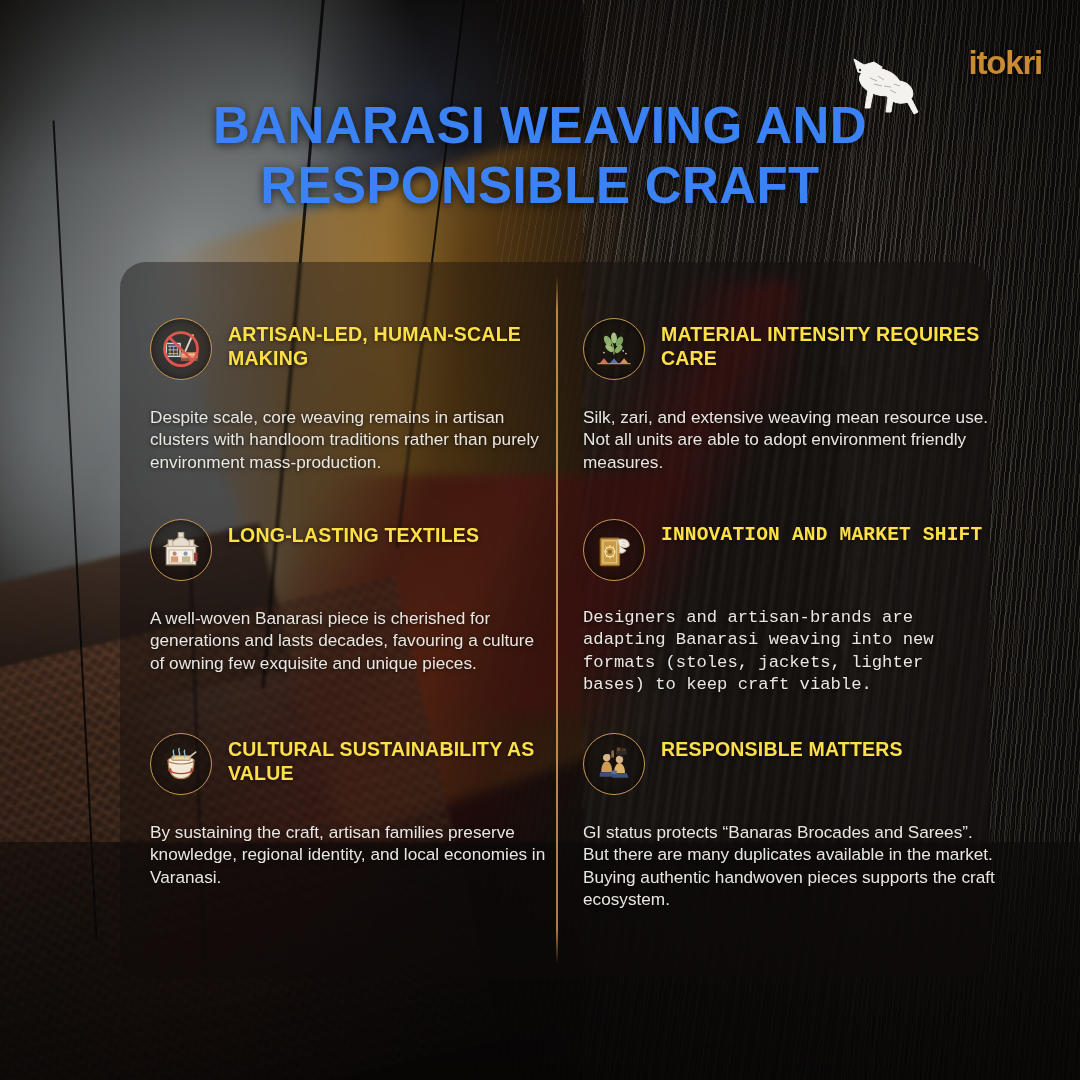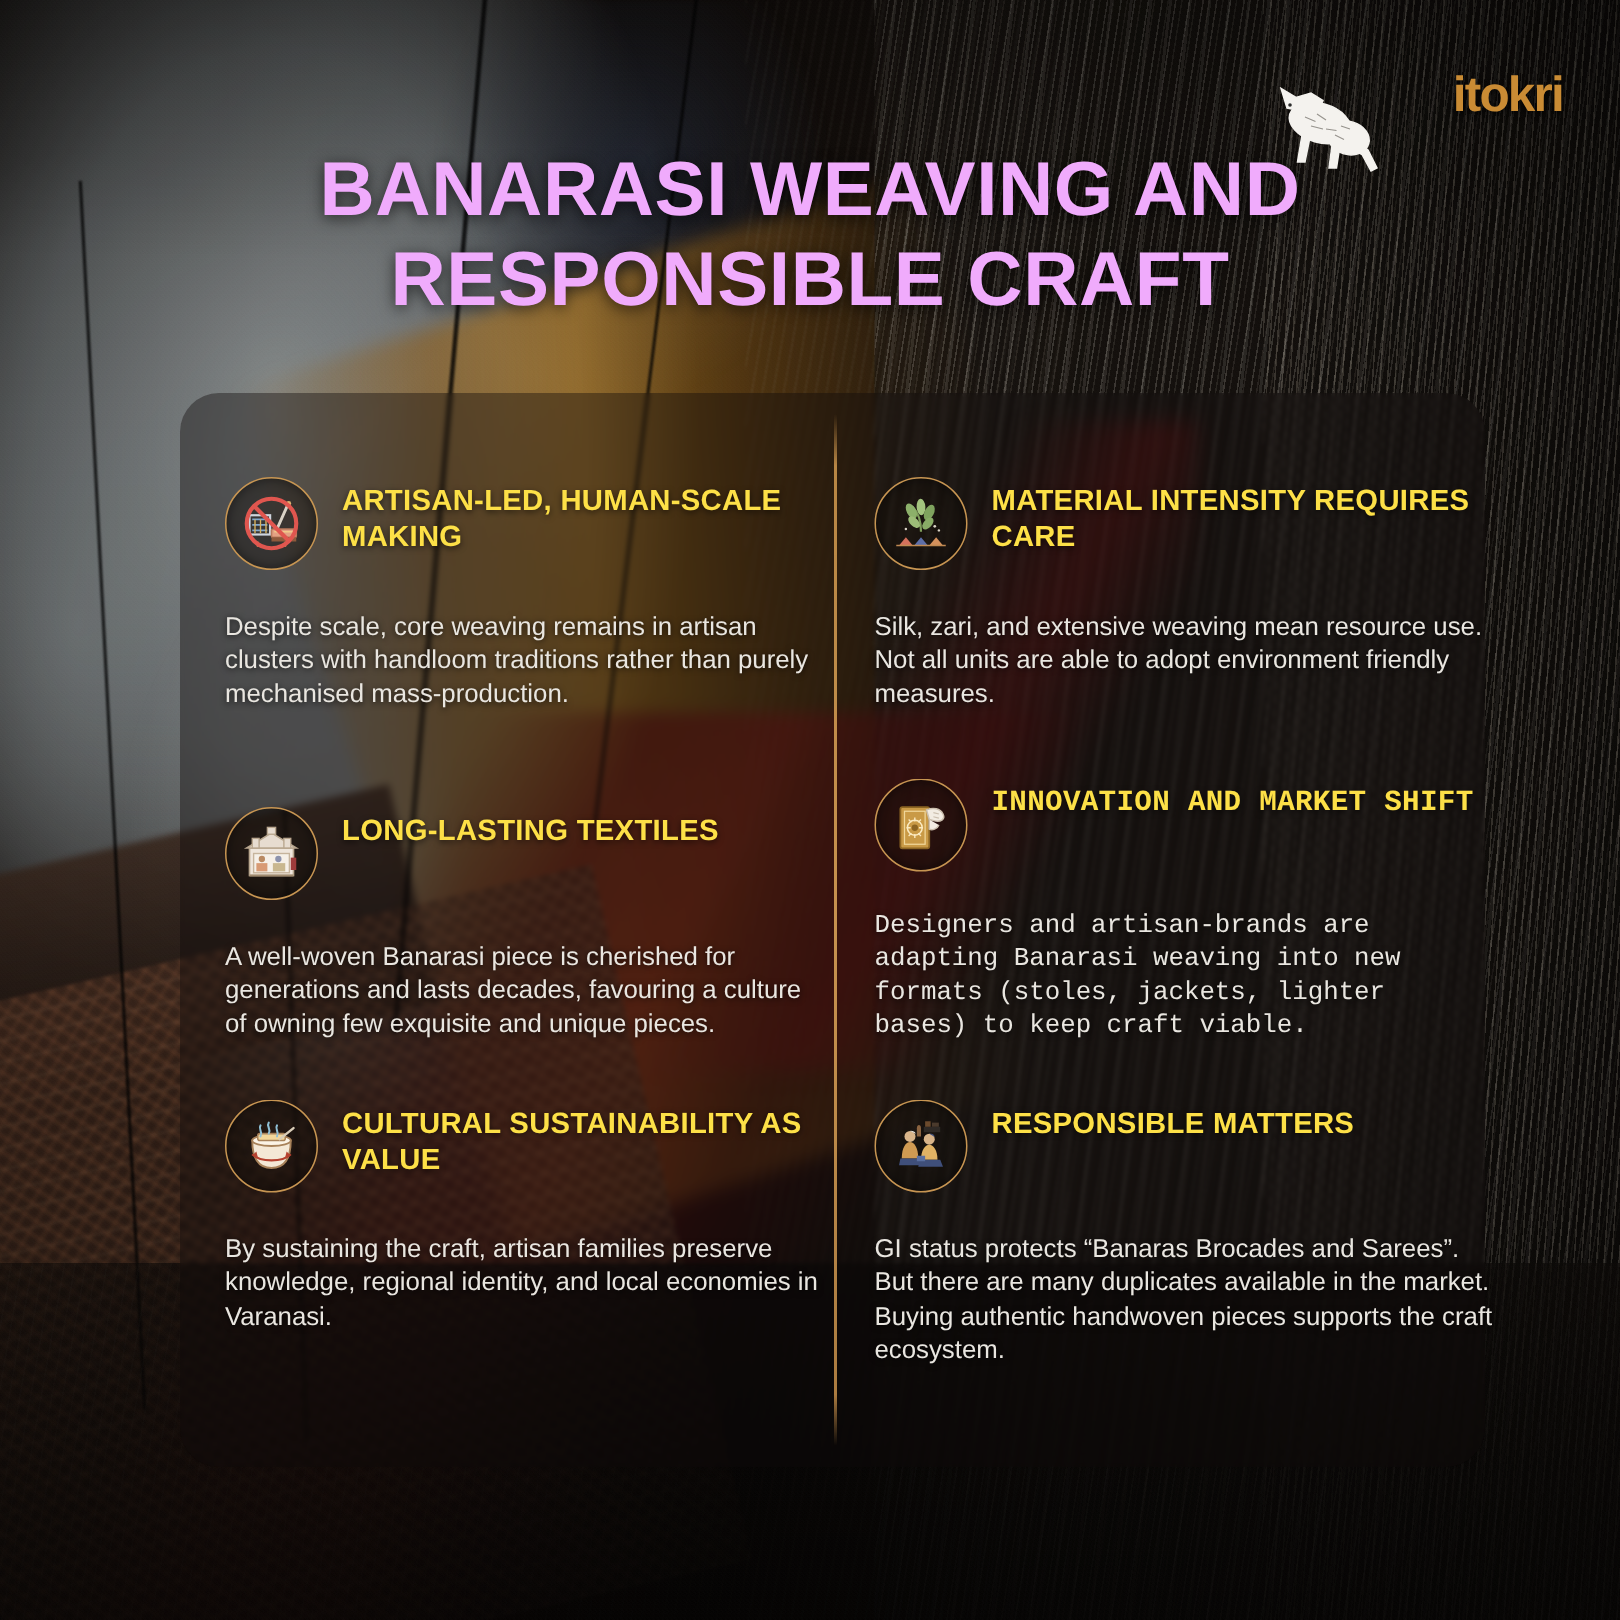--- a/index.html
+++ b/index.html
@@ -141,21 +141,21 @@
     background-image:
       repeating-conic-gradient(from 0deg at 50% 50%, rgba(255,255,255,.05) 0deg 1deg, rgba(0,0,0,.05) 1deg 2deg);
     background-size:3px 3px;
   }
 
   
   .header{position:absolute;left:0;top:0;width:1080px;height:262px;}
   .title{
     position:absolute;left:0;right:0;top:96px;
     text-align:center;
-    color:#f0abfc;
+    color:#3b82f6;
     font-size:51px;
     font-weight:700;
     letter-spacing:.4px;
     line-height:1.18;
     padding:0 150px;
     text-shadow:0 2px 10px rgba(0,0,0,.65);
   }
   .brand{
     position:absolute;right:38px;top:44px;
     color:#C98B34;
@@ -207,21 +207,21 @@
     color:#E9E6E0;
     font-size:17.2px;
     line-height:1.30;
     font-weight:400;
     text-shadow:0 1px 4px rgba(0,0,0,.75);
   }
 
   
   .c0{left:150px;top:318px;}
   .c1{left:583px;top:318px;}
-  .c2{left:150px;top:538px;}
+  .c2{left:150px;top:519px;}
   .c3{left:583px;top:519px;font-family:Liberation Mono, monospace;}
   .c4{left:150px;top:733px;}
   .c5{left:583px;top:733px;}
   .c0 .card-body,.c2 .card-body,.c4 .card-body{width:398px;}
   .c1 .card-body,.c3 .card-body,.c5 .card-body{width:412px;}
 </style>
 </head>
 <body>
 
 <div id="stage">
@@ -284,21 +284,21 @@
           <path d="M36 10 L28 28" stroke="#d9d2c6" stroke-width="2.2" stroke-linecap="round"></path>
           <circle cx="36.5" cy="9.5" r="1.8" fill="#e0b070"></circle>
           <path d="M26 30h14" stroke="#f2c98a" stroke-width="1"></path>
           <path d="M14 37v4M34 37v4" stroke="#b08050" stroke-width="1.4"></path>
           <circle cx="24" cy="24" r="18" fill="none" stroke="#e0564f" stroke-width="3"></circle>
           <path d="M11.3 11.3 L36.7 36.7" stroke="#e0564f" stroke-width="3"></path>
         </svg>
       </div>
       <div class="card-title">ARTISAN-LED, HUMAN-SCALE MAKING</div>
     </div>
-    <div class="card-body">Despite scale, core weaving remains in artisan clusters with handloom traditions rather than purely mechanised mass-production.</div>
+    <div class="card-body">Despite scale, core weaving remains in artisan clusters with handloom traditions rather than purely environment mass-production.</div>
   </div>
 
   <div class="card c1">
     <div class="card-head">
       <div class="badge">
         <svg viewBox="0 0 48 48">
           <path d="M24 30 C24 22 22 16 18 12" stroke="#7f9e5c" stroke-width="1.6" fill="none"></path>
           <ellipse cx="17" cy="15" rx="3.4" ry="6" fill="#8cb06a" transform="rotate(-28 17 15)"></ellipse>
           <ellipse cx="24" cy="12" rx="3.2" ry="6" fill="#a3c47e" transform="rotate(-4 24 12)"></ellipse>
           <ellipse cx="30" cy="16" rx="3.4" ry="6" fill="#7fa35e" transform="rotate(26 30 16)"></ellipse>

